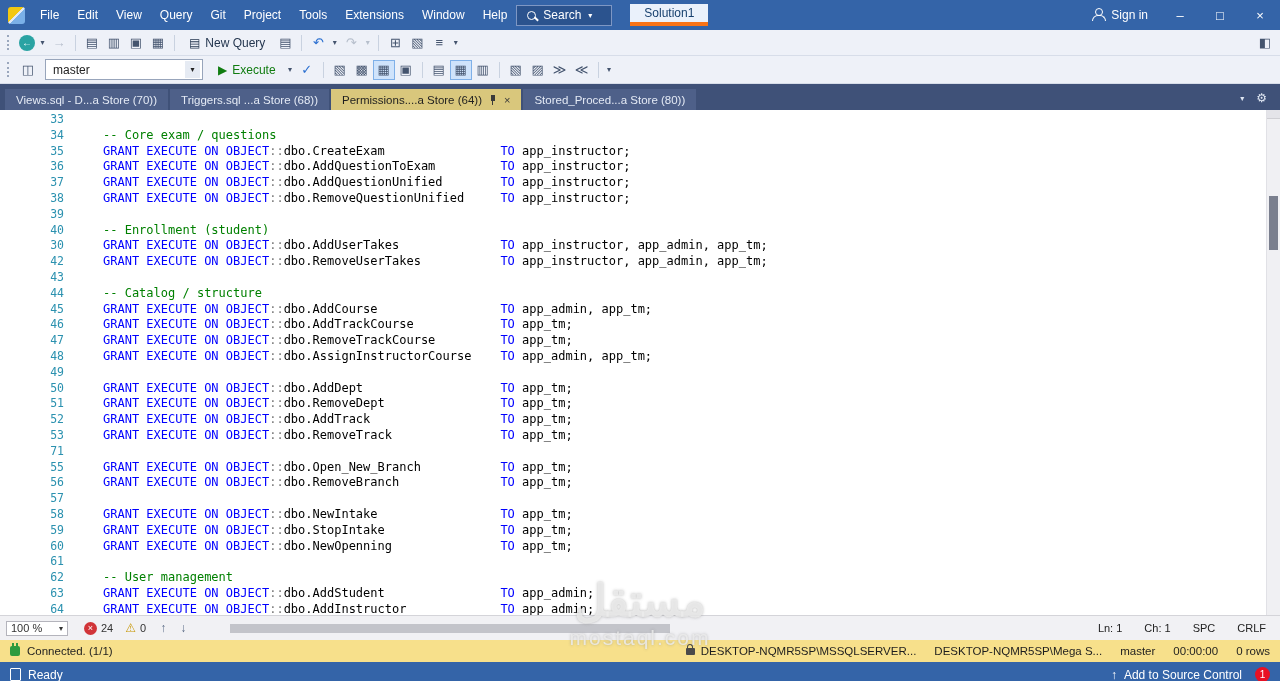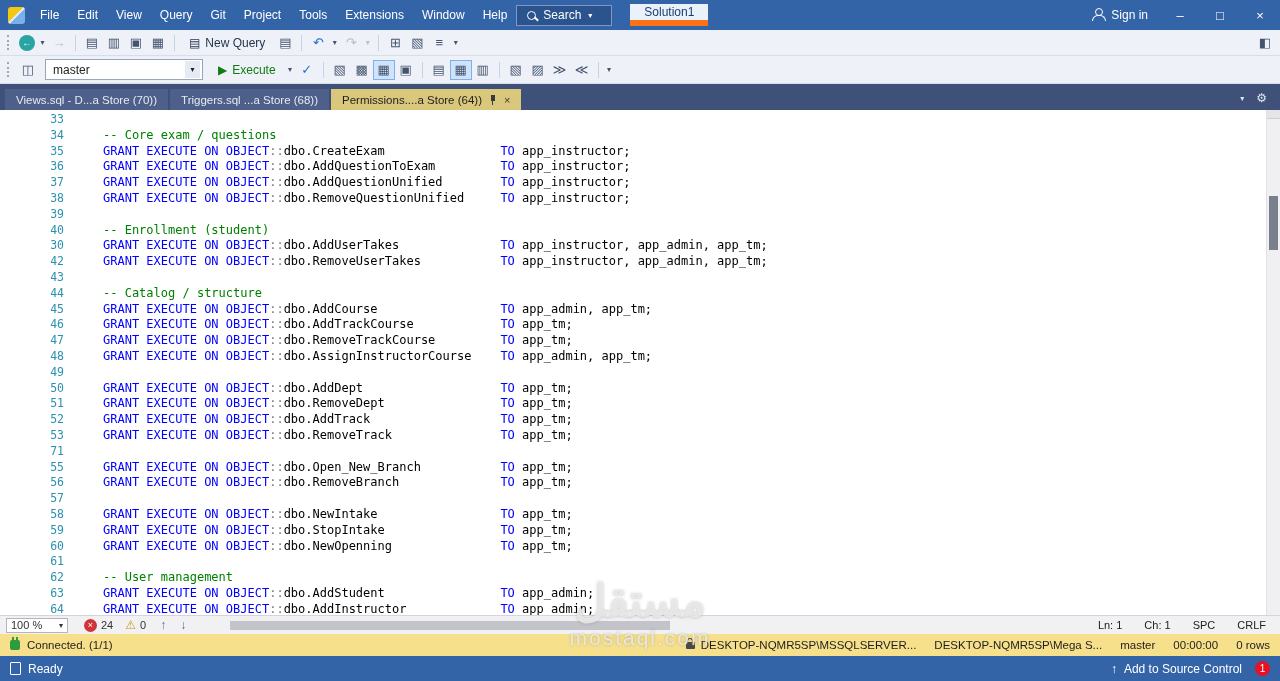--- a/index.html
+++ b/index.html
@@ -13,21 +13,21 @@
   .app-logo { width:17px; height:17px; border-radius:3px; margin-right:6px;
               background:linear-gradient(135deg,#f2c811 0 45%,#dfe8f5 45% 55%,#7ab0e8 55% 100%); }
   .menus { display:flex; align-items:center; }
   .menu-item { padding:7px 9px; cursor:default; white-space:nowrap; }
   .searchbox { display:flex; align-items:center; gap:7px; background:#2b538e; border:1px solid #7e97c4;
                height:21px; padding:0 10px; width:96px; }
   .icon-search { position:relative; width:9px; height:9px; border:1.5px solid #fff; border-radius:50%; flex:none; }
   .icon-search::after { content:""; position:absolute; width:5px; height:1.5px; background:#fff;
                         transform:rotate(45deg); right:-4px; bottom:-1px; }
   .solution { background:#eaf1fb; color:#17406e; height:22px; display:flex; align-items:center;
-              padding:0 14px; margin-left:18px; border-bottom:6px solid #f97316; }
+              padding:0 14px; margin-left:18px; border-bottom:4px solid #f97316; }
   .signin { display:flex; align-items:flex-start; gap:7px; padding:0 12px; }
   .person-icon { position:relative; width:12px; height:13px; }
   .person-icon::before { content:""; position:absolute; left:3px; top:0; width:6px; height:6px;
                          border:1.3px solid #fff; border-radius:50%; }
   .person-icon::after { content:""; position:absolute; left:0; bottom:0; width:12px; height:5px;
                         border:1.3px solid #fff; border-bottom:none; border-radius:6px 6px 0 0; }
   .winbtn { width:40px; height:30px; display:flex; align-items:center; justify-content:center; font-size:13px; }
 
   
   .toolbar-row { background:#eef1f8; border-bottom:1px solid #d7dde9; display:flex; align-items:center; padding:0 4px; }
@@ -72,21 +72,21 @@
   .line-text { margin-left:39px; }
   .tok-k { color:#0000ff; }
   .tok-o { color:#7a7a7a; }
   .tok-c { color:#008000; }
   .tok-p { color:#000; }
   .vscroll { position:absolute; top:0; right:0; width:14px; height:100%; background:#f0f0f3; border-left:1px solid #e1e1e6; }
   .vsplit { height:9px; background:#e4e4e9; border-bottom:1px solid #cfcfd4; }
   .vthumb { position:absolute; left:2px; right:2px; top:86px; height:54px; background:#7a7f8e; }
 
   
-  .zoomrow { height:19px; background:#f1f1f4; border-top:1px solid #d4d4d9; display:flex; align-items:center;
+  .zoomrow { height:25px; background:#f1f1f4; border-top:1px solid #d4d4d9; display:flex; align-items:center;
              padding:0 6px; font-size:11px; color:#333; }
   .zoomsel { width:62px; height:15px; background:#fff; border:1px solid #b4b4bc; display:flex; align-items:center;
              justify-content:space-between; padding:0 4px; margin-right:10px; }
   .err-icon { width:13px; height:13px; border-radius:50%; background:#d13438; color:#fff; font-size:9px;
               display:flex; align-items:center; justify-content:center; margin:0 4px 0 6px; }
   .warn-icon { color:#c79600; font-size:12px; margin:0 4px 0 12px; }
   .count { font-size:11px; }
   .navarrow { color:#5b6b86; margin-left:14px; font-size:12px; }
   .hscroll { flex:1; height:11px; margin:0 14px; background:#f1f1f4; position:relative; }
   .hthumb { position:absolute; left:30px; top:1px; height:9px; width:440px; background:#c3c4ca; }
@@ -225,20 +225,23 @@
         <div class="tab">
           <span class="tab-label">Views.sql - D...a Store (70))</span>
         </div>
         <div class="tab">
           <span class="tab-label">Triggers.sql ...a Store (68))</span>
         </div>
         <div class="tab active">
           <span class="tab-label">Permissions....a Store (64))</span>
           <span class="tab-pin"></span>
           <span class="tab-close">×</span>
+        </div>
+        <div class="tab">
+          <span class="tab-label">Stored_Proced...a Store (80))</span>
         </div>
       </div>
     <div class="tabstrip-right">
       <span class="caret">▾</span>
       <span>⚙</span>
     </div>
   </div>
 
   <div class="editor">
     <div class="code-area">

